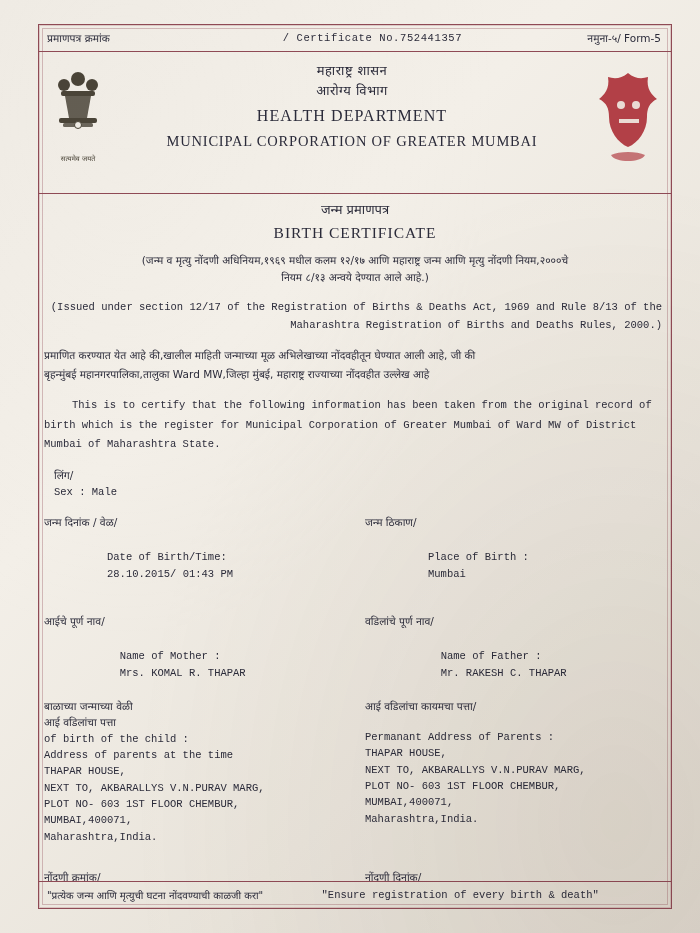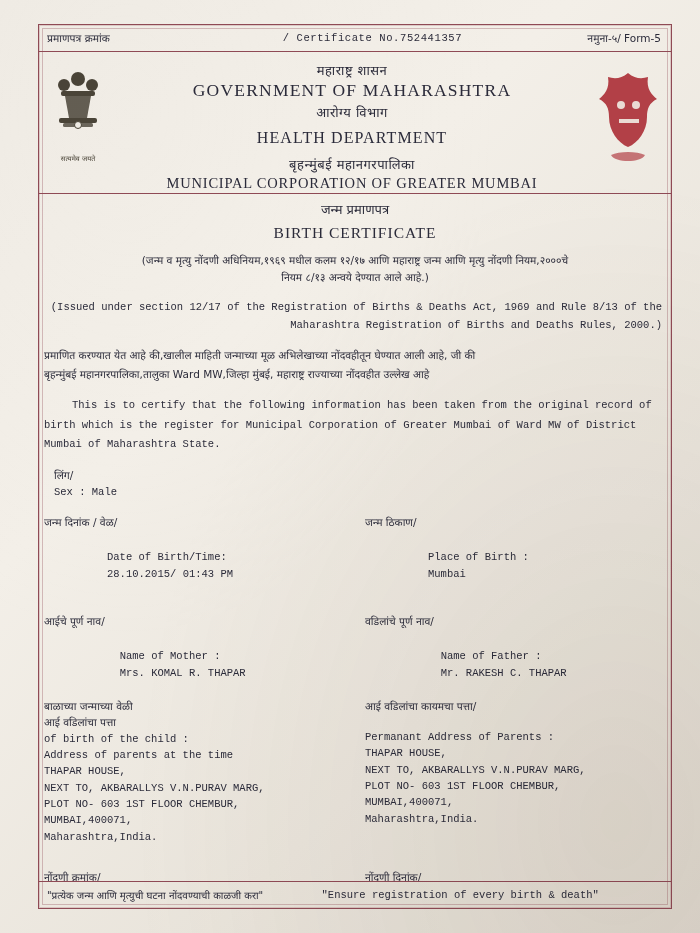--- a/index.html
+++ b/index.html
@@ -116,24 +116,22 @@
           <rect x="8" y="53" width="38" height="5" rx="2"></rect>
           <rect x="12" y="58" width="30" height="4" rx="1.5" opacity=".8"></rect>
           <circle cx="27" cy="60" r="3.5" fill="#efebe4" stroke="#4a4438" stroke-width="1"></circle>
         </g>
       </svg>
       <div style="font-family:'DejaVu Sans',sans-serif;font-size:7px;color:#4a4438;margin-top:-2px;">सत्यमेव जयते</div>
     </div>
 
     <div class="title-block">
       <div class="t-dev">महाराष्ट्र शासन</div>
-      <div class="t-eng">GOVERNMENT OF MAHARASHTRA</div>
       <div class="t-dev">आरोग्य विभाग</div>
       <div class="t-eng2">HEALTH DEPARTMENT</div>
-      <div class="t-dev">बृहन्मुंबई महानगरपालिका</div>
       <div class="t-eng3">MUNICIPAL CORPORATION OF GREATER MUMBAI</div>
     </div>
 
     <div class="emblem-right">
       <svg width="74" height="104" viewBox="0 0 74 104" aria-hidden="true">
         <g fill="#a8232c" opacity=".85">
           <path d="M37 4 c-7 6 -14 6 -20 4 c2 12 -4 18 -9 22 c8 4 10 10 10 18 c0 14 9 26 19 30 c10 -4 19 -16 19 -30 c0 -8 2 -14 10 -18 c-5 -4 -11 -10 -9 -22 c-6 2 -13 2 -20 -4 z"></path>
           <path d="M20 86 c8 -4 26 -4 34 0 c-4 8 -30 8 -34 0 z" opacity=".7"></path>
         </g>
         <g fill="#f1ece4" opacity=".9">

